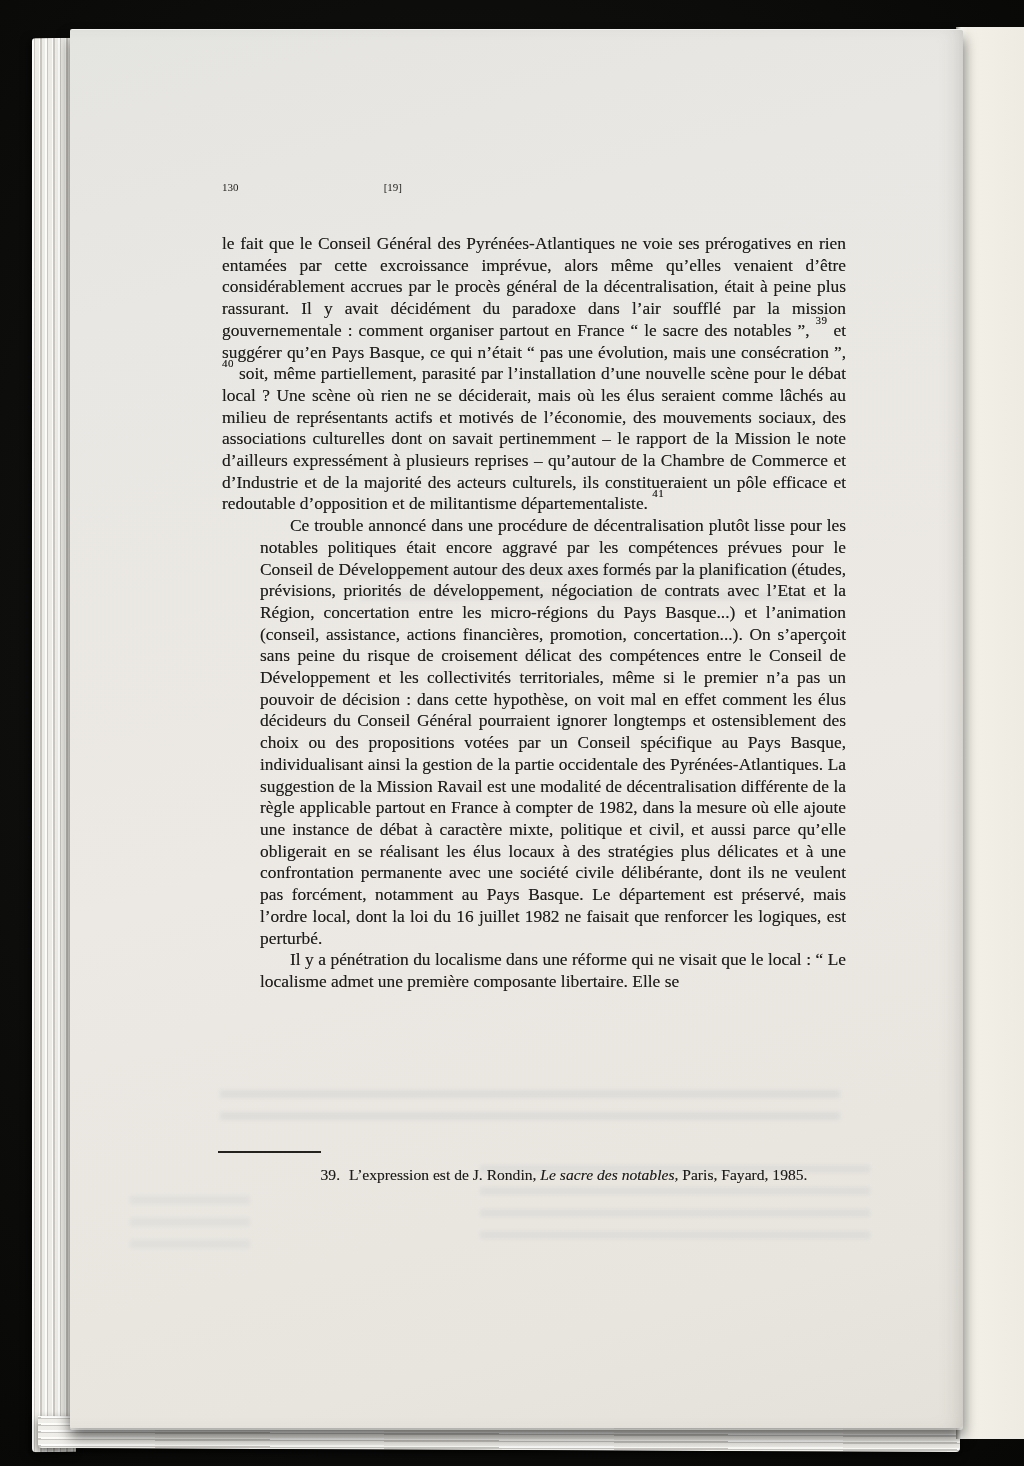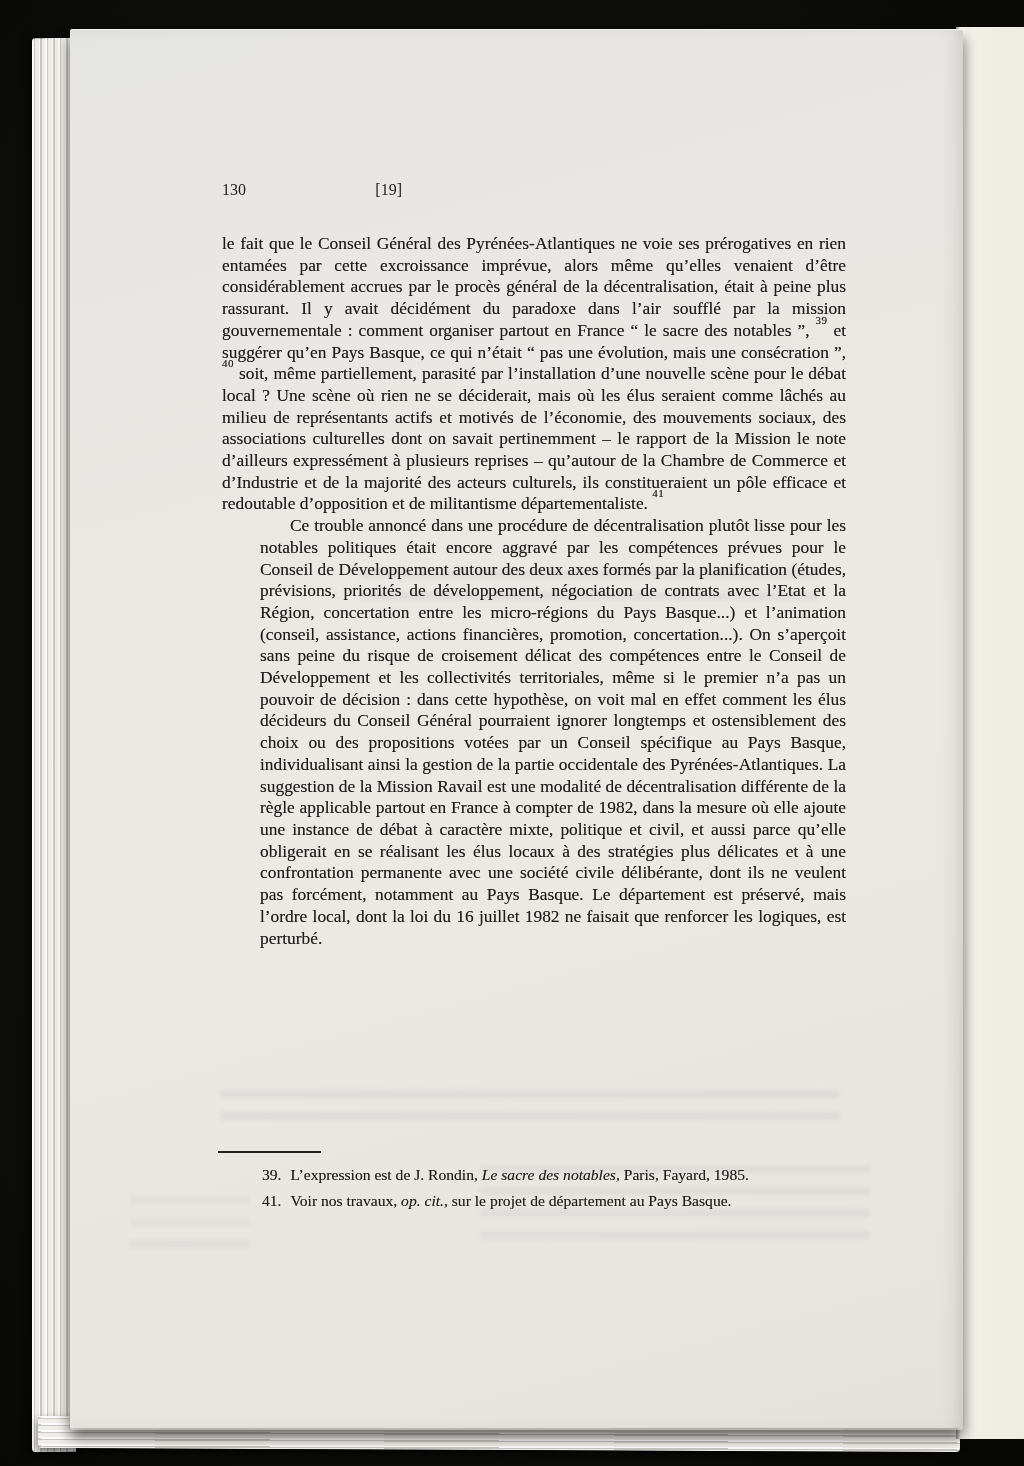--- a/index.html
+++ b/index.html
@@ -76,21 +76,21 @@
     pointer-events:none;
   }
   .ghost.g1{top:540px;left:290px;width:460px;height:40px;}
   .ghost.g2{top:1060px;left:150px;width:620px;height:36px;}
   .ghost.g3{top:1135px;left:410px;width:390px;height:84px;opacity:.45;}
   .ghost.g4{top:1166px;left:60px;width:120px;height:60px;opacity:.4;}
 
   .running-head{
     position:absolute;top:151px;left:152px;width:626px;
     display:flex;align-items:flex-start;
-    font-size:16px;color:var(--ink);
+    font-size:11px;color:var(--ink);
   }
   .running-head .page-num{width:90px;text-align:left;}
   .running-head .head-title{flex:1;text-align:center;letter-spacing:.9px;white-space:nowrap;}
   .running-head .issue{width:90px;text-align:right;}
 
   .body-text{
     position:absolute;top:203px;left:152px;width:624px;
     font-size:17.4px;line-height:21.7px;
     color:var(--ink);
     text-align:justify;
@@ -108,21 +108,21 @@
   .footnote-rule{
     position:absolute;top:1121px;left:148px;width:103px;height:2px;
     background:#23221f;
   }
   .footnotes{
     position:absolute;top:1132px;left:152px;width:644px;
     font-size:15.6px;line-height:26px;
     color:var(--ink);
     text-shadow:0 0 .5px rgba(40,38,34,.5);
   }
-  .footnote{padding-left:40px;}
+  .footnote{padding-left:40px;text-align:center;}
   .fn-num{padding-right:9px;}
 </style>
 </head>
 <body>
 
 <div class="scene">
   <div class="stack-left"></div>
   <div class="stack-bottom"></div>
   <div class="next-page"></div>
 
@@ -133,21 +133,21 @@
     <div class="ghost g4"></div>
 
     <div class="running-head">
       <span class="page-num">130</span>
       <span class="issue">[19]</span>
     </div>
 
     <div class="body-text">
         <p class=""><span>le fait que le Conseil Général des Pyrénées-Atlantiques ne voie ses prérogatives en rien entamées par cette excroissance imprévue, alors même qu’elles venaient d’être considérablement accrues par le procès général de la décentralisation, était à peine plus rassurant. Il y avait décidément du paradoxe dans l’air soufflé par la mission gouvernementale : comment organiser partout en France “ le sacre des notables ”, </span><sup>39</sup><span> et suggérer qu’en Pays Basque, ce qui n’était “ pas une évolution, mais une consécration ”, </span><sup>40</sup><span> soit, même partiellement, parasité par l’installation d’une nouvelle scène pour le débat local ? Une scène où rien ne se déciderait, mais où les élus seraient comme lâchés au milieu de représentants actifs et motivés de l’économie, des mouvements sociaux, des associations culturelles dont on savait pertinemment – le rapport de la Mission le note d’ailleurs expressément à plusieurs reprises – qu’autour de la Chambre de Commerce et d’Industrie et de la majorité des acteurs culturels, ils constitueraient un pôle efficace et redoutable d’opposition et de militantisme départementaliste. </span><sup>41</sup></p>
         <p class="indent"><span>Ce trouble annoncé dans une procédure de décentralisation plutôt lisse pour les notables politiques était encore aggravé par les compétences prévues pour le Conseil de Développement autour des deux axes formés par la planification (études, prévisions, priorités de développement, négociation de contrats avec l’Etat et la Région, concertation entre les micro-régions du Pays Basque...) et l’animation (conseil, assistance, actions financières, promotion, concertation...). On s’aperçoit sans peine du risque de croisement délicat des compétences entre le Conseil de Développement et les collectivités territoriales, même si le premier n’a pas un pouvoir de décision : dans cette hypothèse, on voit mal en effet comment les élus décideurs du Conseil Général pourraient ignorer longtemps et ostensiblement des choix ou des propositions votées par un Conseil spécifique au Pays Basque, individualisant ainsi la gestion de la partie occidentale des Pyrénées-Atlantiques. La suggestion de la Mission Ravail est une modalité de décentralisation différente de la règle applicable partout en France à compter de 1982, dans la mesure où elle ajoute une instance de débat à caractère mixte, politique et civil, et aussi parce qu’elle obligerait en se réalisant les élus locaux à des stratégies plus délicates et à une confrontation permanente avec une société civile délibérante, dont ils ne veulent pas forcément, notamment au Pays Basque. Le département est préservé, mais l’ordre local, dont la loi du 16 juillet 1982 ne faisait que renforcer les logiques, est perturbé.</span></p>
+        <p class="indent"><span>Il y a pénétration du localisme dans une réforme qui ne visait que le local : “ Le localisme admet une première composante libertaire. Elle se</span></p>
       </div>
 
     <div class="footnote-rule"></div>
     <div class="footnotes">
         <div class="footnote"><span class="fn-num">39.</span><span>L’expression est de J. Rondin, </span><span class="italic">Le sacre des notables,</span><span> Paris, Fayard, 1985.</span></div>
-        <div class="footnote"><span class="fn-num">41.</span><span>Voir nos travaux, </span><span class="italic">op. cit.,</span><span> sur le projet de département au Pays Basque.</span></div>
       </div>
   </div>
 </div>
 
 </body></html>

